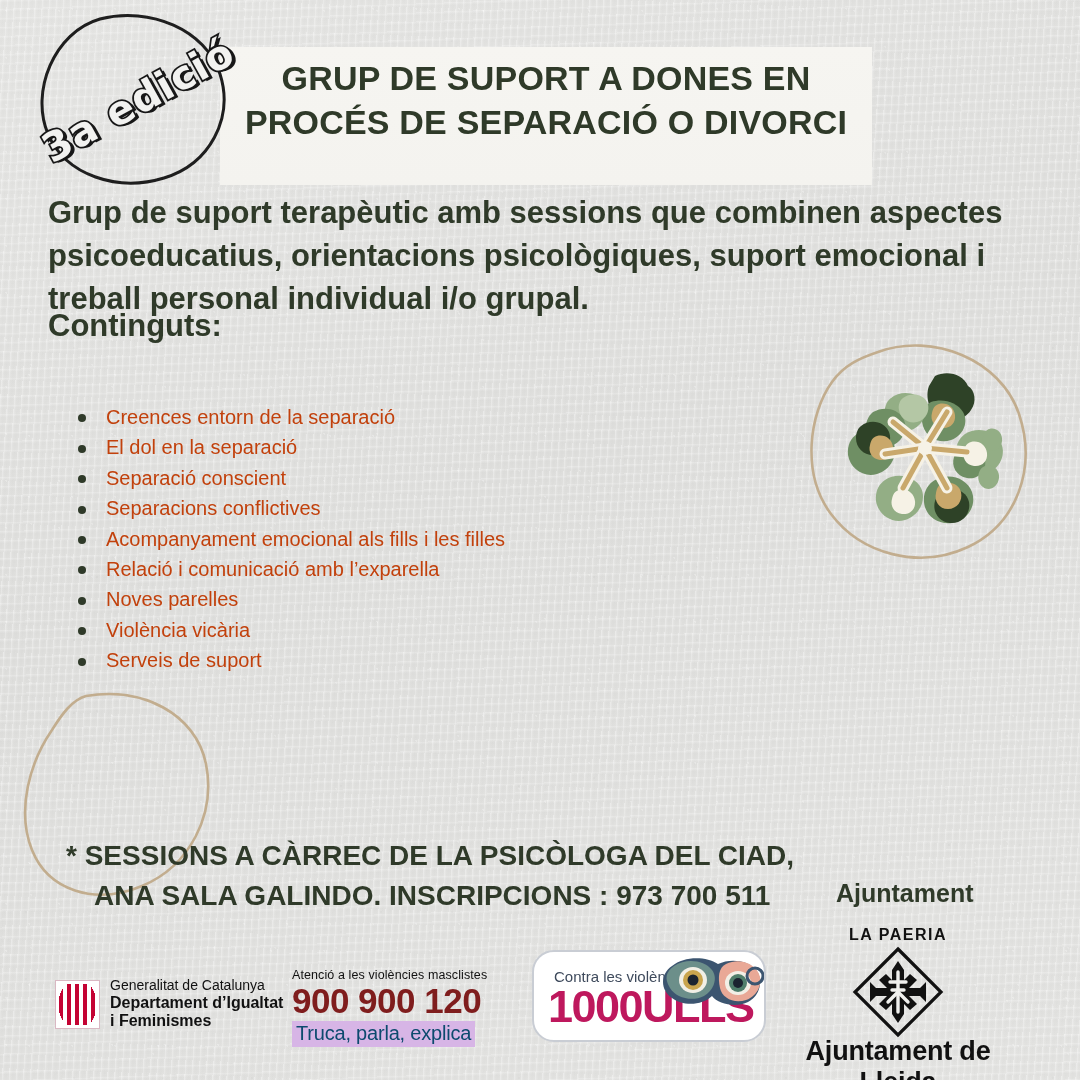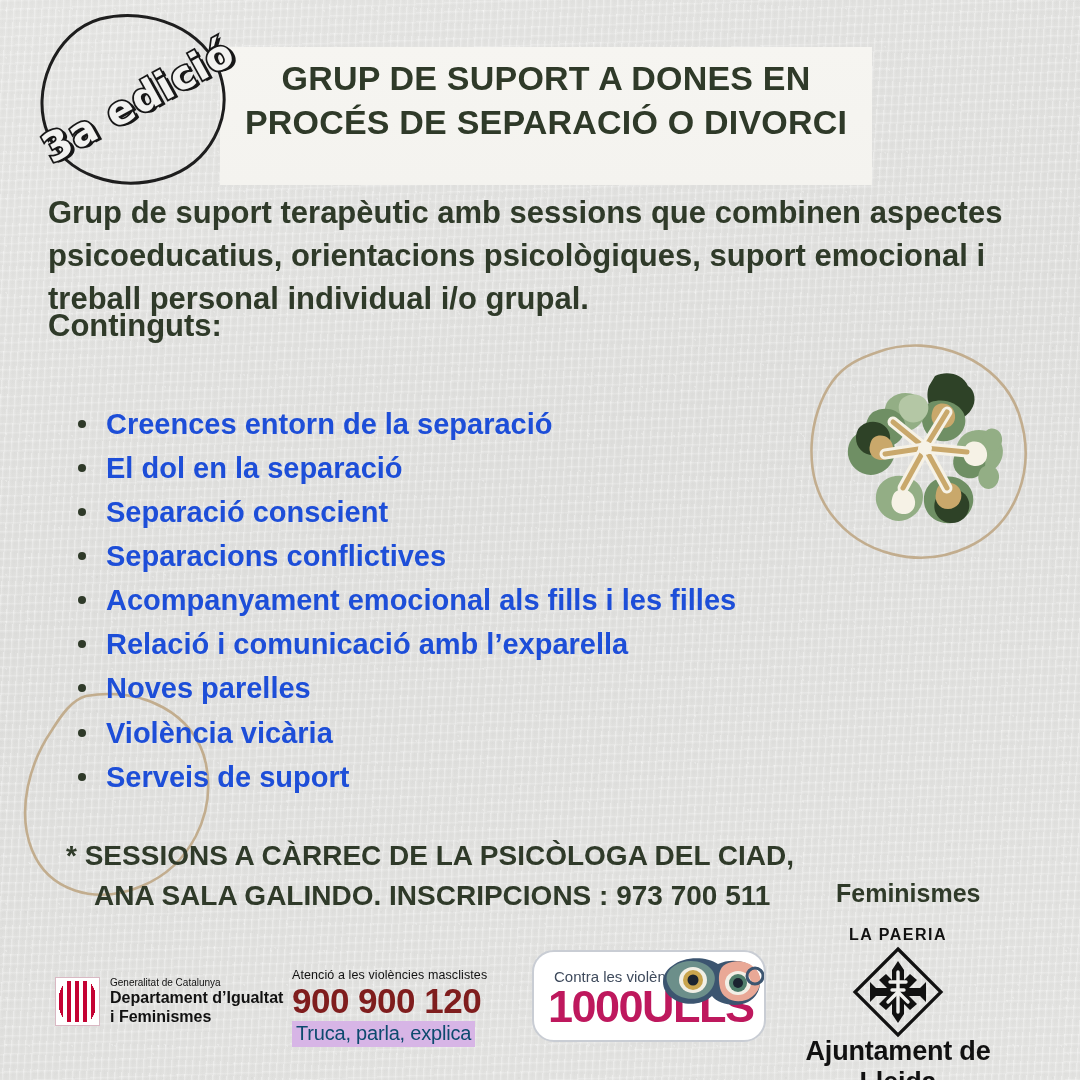--- a/index.html
+++ b/index.html
@@ -70,21 +70,21 @@
     color:#2f3a29;font-weight:bold;font-size:31px;
   }
 
   
   ul.bullets{
     position:absolute;left:70px;top:402px;margin:0;padding:0;list-style:none;
     width:820px;
   }
   ul.bullets li{
     position:relative;padding-left:36px;
-    color:#1d4ed8;font-weight:bold;font-size:29px;line-height:1.52;
+    color:#c2410c;font-weight:normal;font-size:20px;line-height:1.52;
     white-space:nowrap;
   }
   ul.bullets li::before{
     content:"";position:absolute;left:8px;top:.62em;
     width:8px;height:8px;border-radius:50%;background:#2f3a29;
   }
 
   
   .note{
     position:absolute;left:66px;top:836px;width:930px;
@@ -108,21 +108,21 @@
   
   .logo-gencat{position:absolute;left:55px;top:977px;display:flex;align-items:center;gap:10px;}
   .gencat-mark{width:43px;height:47px;position:relative;background:#fff;border:1px solid #d9b8c3;}
   .gencat-mark .stripes{
     position:absolute;inset:3px;
     background:repeating-linear-gradient(90deg,#c40233 0 4px,#ffffff 4px 8px);
     -webkit-mask-image:radial-gradient(ellipse 52% 62% at 50% 50%, #000 99%, transparent 100%);
             mask-image:radial-gradient(ellipse 52% 62% at 50% 50%, #000 99%, transparent 100%);
   }
   .gencat-txt{line-height:1.18;color:#111;font-size:15px;}
-  .gencat-txt .l1{font-weight:normal;font-size:10px;}
+  .gencat-txt .l1{font-weight:normal;font-size:14px;}
   .gencat-txt .l2,.gencat-txt .l3{font-weight:bold;font-size:16px;}
 
   .logo-phone{position:absolute;left:292px;top:968px;}
   .logo-phone .ph-top{font-size:12.5px;color:#111;font-weight:normal;letter-spacing:.1px;}
   .logo-phone .ph-num{font-size:35px;font-weight:bold;color:#7f1d1d;letter-spacing:-.5px;line-height:1.02;margin-top:1px;}
   .logo-phone .ph-tag{
     display:inline-block;background:#d7b5e6;color:#0c4a6e;
     font-size:20px;padding:1px 4px 2px 4px;margin-top:2px;letter-spacing:-.2px;
   }
 
@@ -241,21 +241,21 @@
   <li>Relació i comunicació amb l’exparella</li>
   <li>Noves parelles</li>
   <li>Violència vicària</li>
   <li>Serveis de suport</li>
 </ul>
 
 <div class="note">
   <div>* SESSIONS A CÀRREC DE LA PSICÒLOGA DEL CIAD,</div>
   <div class="l2">ANA SALA GALINDO.   INSCRIPCIONS : 973 700 511</div>
 </div>
-<div class="organitza">Feminismes</div>
+<div class="organitza">Ajuntament</div>
 
 <div class="logo-gencat">
   <div class="gencat-mark">
     <div class="stripes"></div>
   </div>
   <div class="gencat-txt">
     <div class="l1">Generalitat de Catalunya</div>
     <div class="l2">Departament d’Igualtat</div>
     <div class="l3">i Feminismes</div>
   </div>

